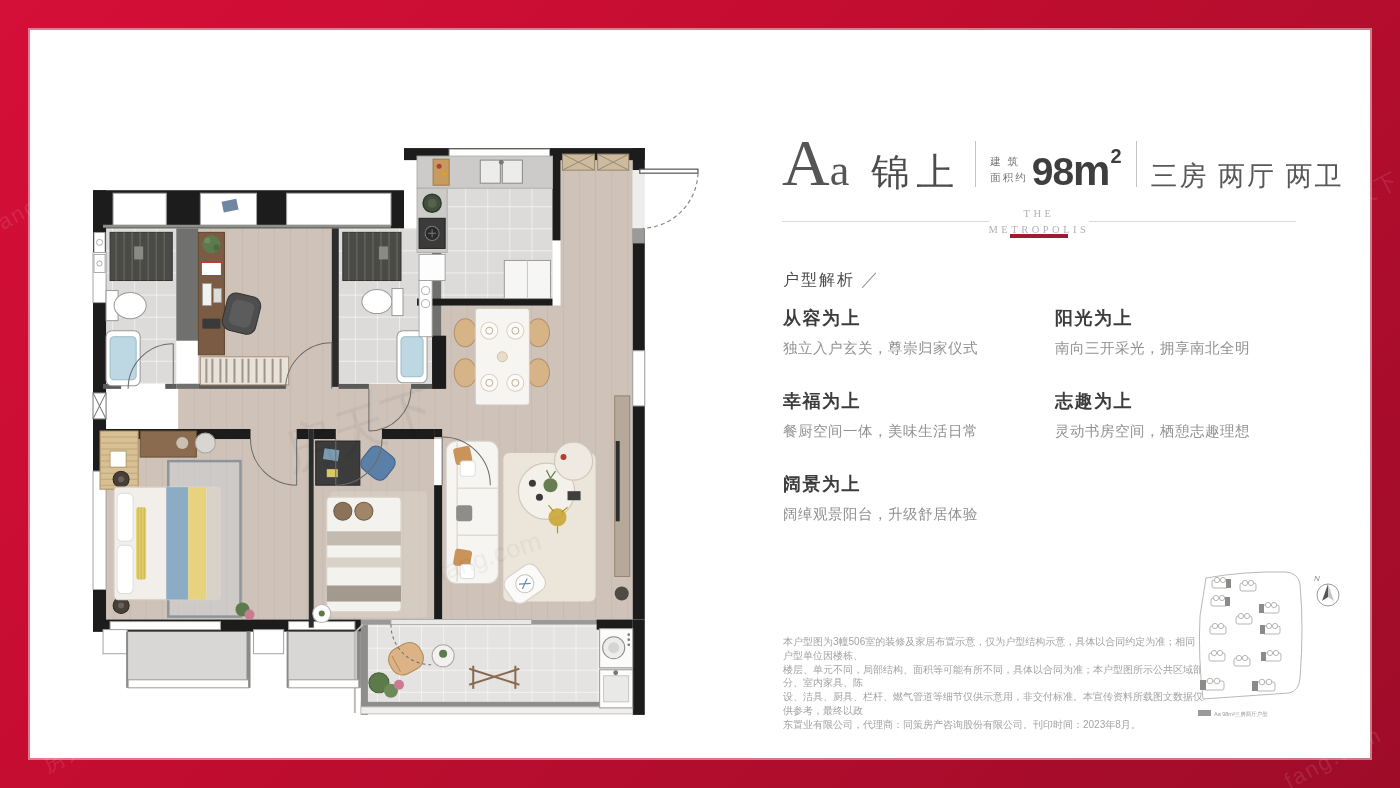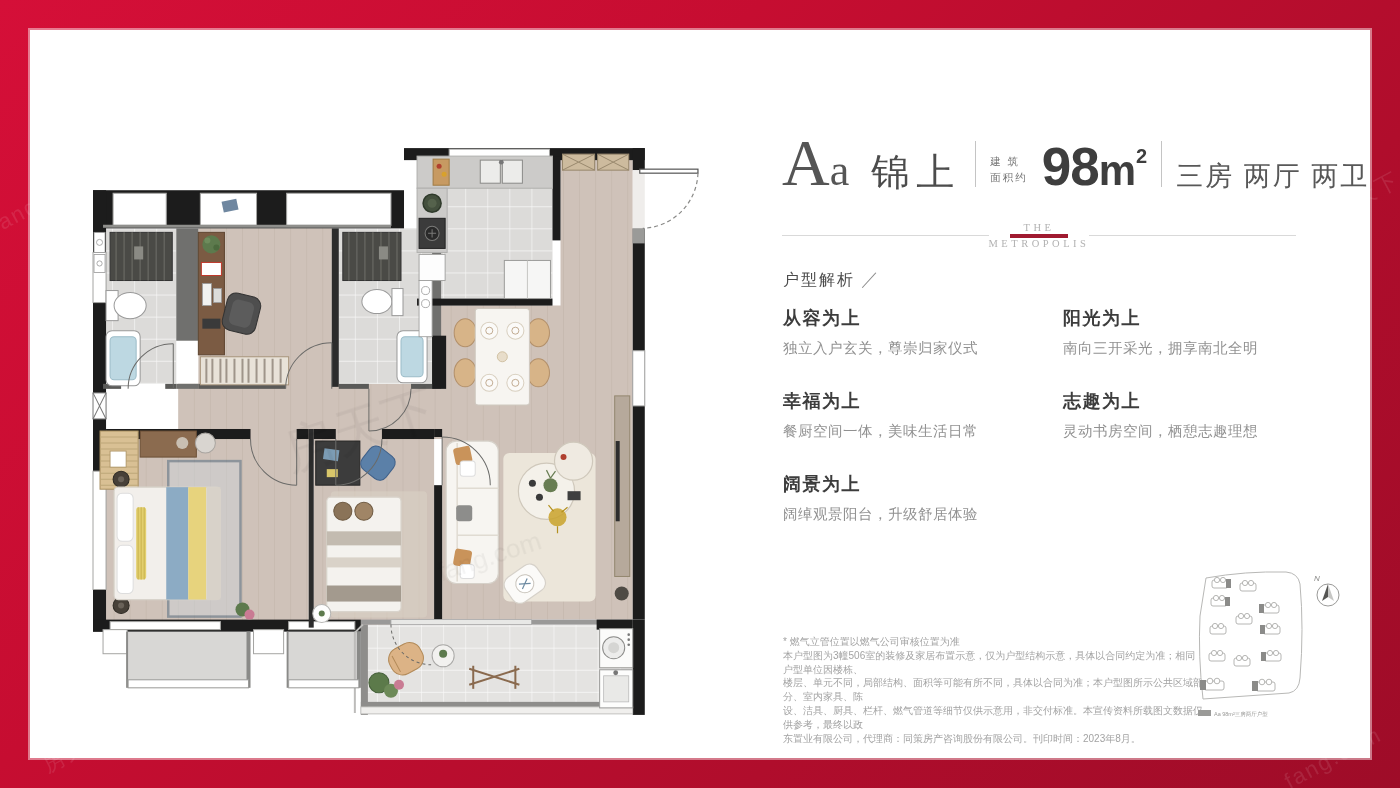--- a/index.html
+++ b/index.html
@@ -12,35 +12,35 @@
     box-shadow:0 0 0 2px rgba(255,255,255,.45);}
   
   .plan{position:absolute;left:60px;top:110px;width:622px;height:582px;}
   
   .title-row{position:absolute;left:752px;top:100px;display:flex;align-items:baseline;color:#4a4a4a;}
   .t-A{font-family:"Liberation Serif","DejaVu Serif",serif;font-size:66px;line-height:1;color:#555;}
   .t-a{font-family:"Liberation Serif","DejaVu Serif",serif;font-size:44px;line-height:1;color:#555;}
   .t-name{font-size:38px;letter-spacing:7px;margin-left:22px;color:#4c4c4c;font-weight:400;}
   .vdiv{display:inline-block;width:1px;height:46px;background:#c4c4c4;align-self:center;margin:0 14px;}
   .t-arealabel{display:inline-flex;flex-direction:column;font-size:10.5px;color:#777;
-    line-height:1.55;letter-spacing:2px;align-self:center;margin-right:14px;margin-top:10px;}
-  .t-98{font-size:53px;font-weight:700;color:#3e3e3e;letter-spacing:-1px;line-height:1;}
+    line-height:1.55;letter-spacing:2px;align-self:center;margin-right:4px;margin-top:10px;}
+  .t-98{font-size:39px;font-weight:700;color:#3e3e3e;letter-spacing:-1px;line-height:1;}
   .t-m{font-size:42px;font-weight:700;color:#3e3e3e;line-height:1;}
   .t-sup{font-size:20px;font-weight:700;color:#3e3e3e;transform:translateY(-22px);display:inline-block;}
   .t-layout{font-size:27px;color:#585858;letter-spacing:2px;white-space:pre;}
-  .metro{position:absolute;left:752px;top:190px;width:514px;display:flex;align-items:center;}
+  .metro{position:absolute;left:752px;top:176px;width:514px;display:flex;align-items:center;}
   .metro .line{flex:1;height:1px;background:#d9d9d9;}
   .metro-text{font-family:"Liberation Serif","DejaVu Serif",serif;font-size:10.5px;color:#b2b2b2;
     letter-spacing:3.5px;text-align:center;line-height:1.5;}
   .redbar{position:absolute;left:752px;top:204px;width:514px;display:flex;justify-content:center;}
   .redbar i{display:block;width:58px;height:4px;background:#a01a30;}
   .analysis{position:absolute;left:753px;top:237px;font-size:16px;color:#4c4c4c;letter-spacing:2px;}
   .analysis .slash{color:#8a8a8a;font-size:18px;margin-left:6px;}
   .features{position:absolute;left:753px;top:276px;width:530px;display:grid;
-    grid-template-columns:272px auto;column-gap:8px;}
+    grid-template-columns:272px auto;column-gap:0;}
   .feature{margin-bottom:31px;}
   .feature h4{margin:0 0 9px 0;font-size:18px;font-weight:700;color:#3c3c3c;letter-spacing:1.5px;}
   .feature p{margin:0;font-size:14.5px;color:#919191;letter-spacing:.5px;}
   .disclaimer{position:absolute;left:753px;top:605px;width:422px;font-size:10px;color:#a3a3a3;
     line-height:13.8px;}
   .sitemap{position:absolute;left:1160px;top:538px;width:168px;height:158px;}
 </style>
 </head>
 <body>
 
@@ -413,21 +413,20 @@
       <h4>志趣为上</h4>
       <p>灵动书房空间，栖憩志趣理想</p>
     </div>
     <div class="feature">
       <h4>阔景为上</h4>
       <p>阔绰观景阳台，升级舒居体验</p>
     </div>
   </div>
 
   <div class="disclaimer">
-    <div>* 燃气立管位置以燃气公司审核位置为准</div>
     <div>本户型图为3幢506室的装修及家居布置示意，仅为户型结构示意，具体以合同约定为准；相同户型单位因楼栋、</div>
     <div>楼层、单元不同，局部结构、面积等可能有所不同，具体以合同为准；本户型图所示公共区域部分、室内家具、陈</div>
     <div>设、洁具、厨具、栏杆、燃气管道等细节仅供示意用，非交付标准。本宣传资料所载图文数据仅供参考，最终以政</div>
     <div>东置业有限公司，代理商：同策房产咨询股份有限公司。刊印时间：2023年8月。</div>
   </div>
 
   <div class="sitemap">
   <svg viewBox="0 0 168 158" width="168" height="158" xmlns="http://www.w3.org/2000/svg">
     <path d="M16 10 Q55 3 96 4 Q108 5 110 16 Q114 60 110 110 Q109 123 99 125 L13 131 Q8 88 10 48 Z" fill="#ffffff" stroke="#b8b8b6" stroke-width="1"></path>
     <g fill="#fff" stroke="#aeaeac" stroke-width=".9">

